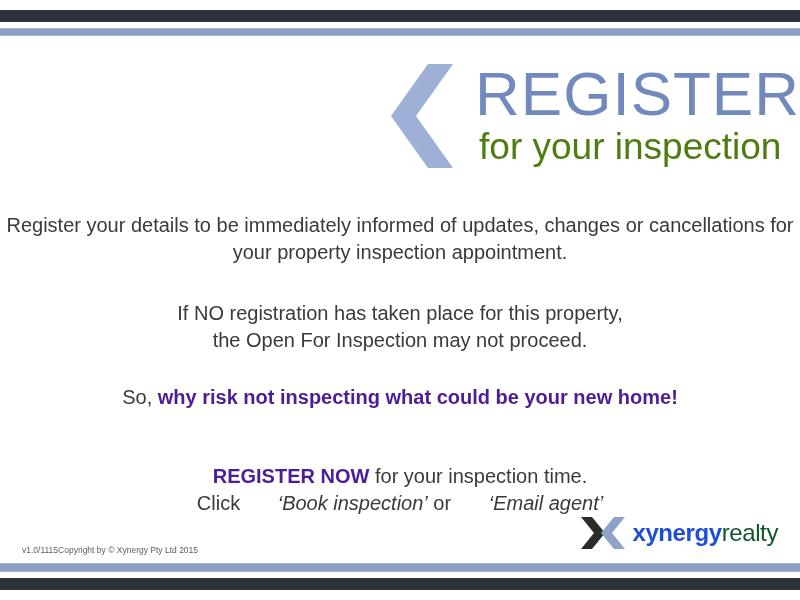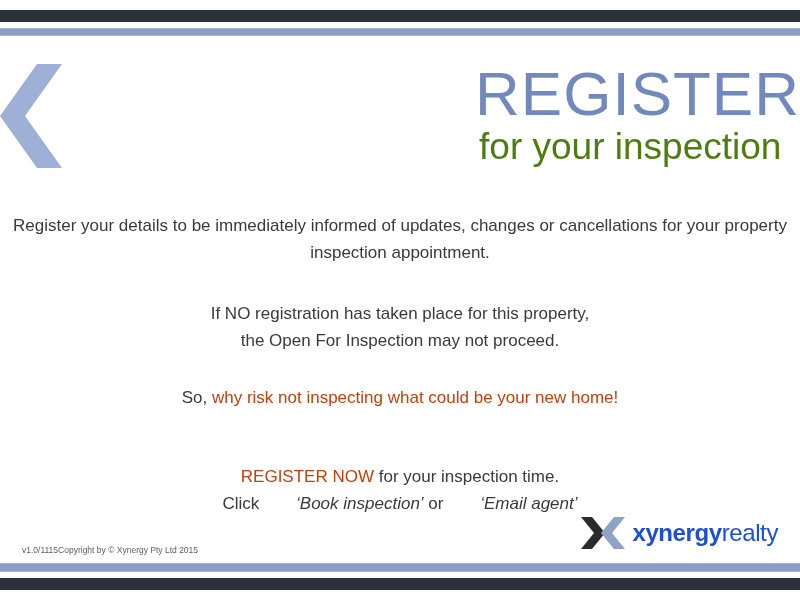--- a/index.html
+++ b/index.html
@@ -58,21 +58,21 @@
 
   
   .masthead {
     position: absolute;
     top: 52px;
     left: 0;
     width: 800px;
     height: 125px;
     display: flex;
     align-items: center;
-    justify-content: space-between;
+    justify-content: flex-end;
   }
   .masthead-chevron {
     width: 62px;
     height: 104px;
     margin-right: 22px;
     margin-top: 2px;
     flex: 0 0 auto;
   }
   .masthead-text {
     display: flex;
@@ -99,32 +99,32 @@
 
   
   .body-copy {
     position: absolute;
     top: 212px;
     left: 0;
     width: 800px;
     text-align: center;
   }
   .para {
-    font-size: 17px;
+    font-size: 20px;
     line-height: 27px;
     color: #3a3a3a;
     font-weight: 400;
     margin: 0;
   }
   .para-gap-1 { height: 34px; }
   .para-gap-2 { height: 30px; }
   .para-gap-3 { height: 52px; }
   .para strong {
-    font-weight: 400;
-    color: #c2410c;
+    font-weight: 700;
+    color: #4c1d95;
   }
   .para em {
     font-style: italic;
     margin-left: 32px;
   }
 
   
   .brand {
     position: absolute;
     top: 517px;
@@ -143,21 +143,21 @@
     line-height: 24px;
     letter-spacing: -0.4px;
     white-space: nowrap;
   }
   .brand-word .brand-primary {
     font-weight: 700;
     color: #1d4ed8;
   }
   .brand-word .brand-secondary {
     font-weight: 400;
-    color: #1d4ed8;
+    color: #14532d;
   }
 
   
   .footer {
     position: absolute;
     top: 545px;
     left: 22px;
     font-size: 8.5px;
     line-height: 11px;
     color: #5d5d5d;

